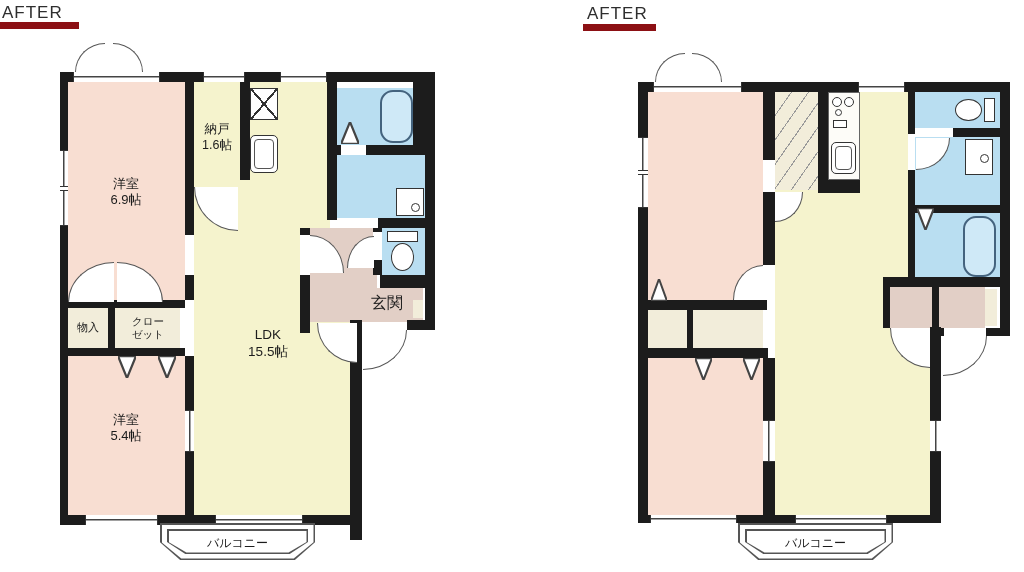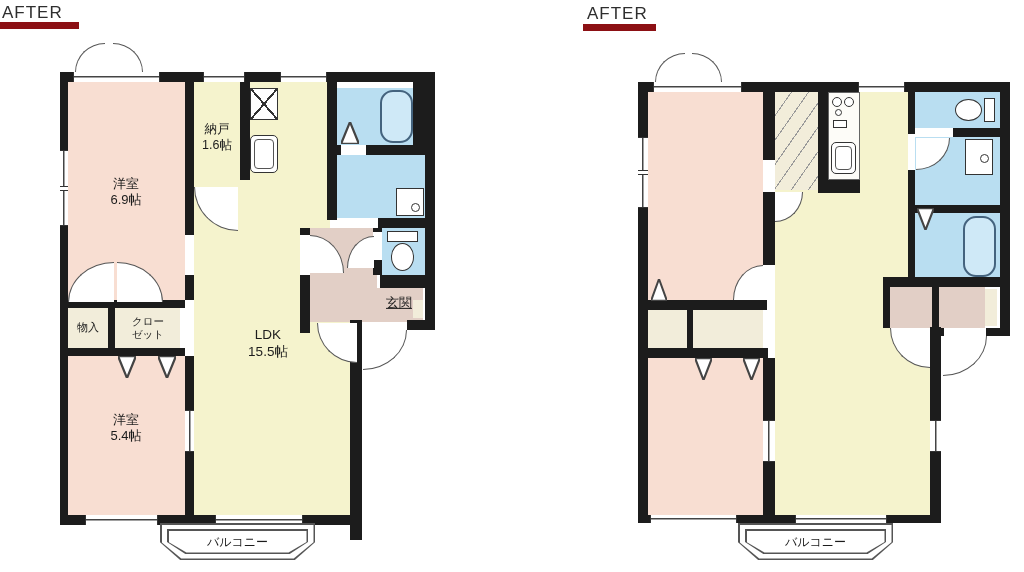--- a/index.html
+++ b/index.html
@@ -35,21 +35,21 @@
     background-image:linear-gradient(to top right,transparent calc(50% - 1px),#333 calc(50% - 1px),#333 calc(50% + 1px),transparent calc(50% + 1px)),
                      linear-gradient(to bottom right,transparent calc(50% - 1px),#333 calc(50% - 1px),#333 calc(50% + 1px),transparent calc(50% + 1px));}
   .sinkbox{background:#fff;border:1.6px solid #333;border-radius:5px;}
   .sinkbox>i{position:absolute;inset:3px;border:1px solid #555;border-radius:4px;}
   .counter{background:#fdfcf8;border:1.5px solid #666;}
   .burner{border:1.4px solid #333;border-radius:50%;background:#fff;position:absolute;}
   .grill{border:1.2px solid #333;background:#fff;position:absolute;}
   .toilet>i{position:absolute;box-sizing:border-box;background:#fff;border:1.5px solid #333;}
   .walkin{background:var(--closet_cream,#f2edda);
     background-image:repeating-linear-gradient(125deg,transparent 0 13px,#999 13px 14px);}
-  .balc{position:absolute;font-family:Liberation Mono, monospace;}
+  .balc{position:absolute;}
   .balc>div{position:absolute;clip-path:polygon(0 0,100% 0,100% 52%,87% 100%,13% 100%,0 52%);}
 </style>
 </head>
 <body>
 
 <div id="canvas">
 
   <div class="hdr" style="left:2px;top:3px;">AFTER</div>
   <div class="hdr-bar" style="left:0;top:22px;width:79px;"></div>
   <div class="hdr" style="left:587px;top:4px;">AFTER</div>
@@ -156,21 +156,21 @@
     </div>
     <div class="lbl" style="left:208px;top:304px;font-size:13.5px;">
       <div>LDK</div>
         <div>15.5帖</div>
     </div>
     <div class="lbl sm" style="left:28px;top:288px;">物入</div>
     <div class="lbl sm" style="left:88px;top:288px;font-size:10.5px;">
       <div>クロー</div>
         <div>ゼット</div>
     </div>
-    <div class="lbl sm" style="left:339px;top:263px;font-size:13px;text-decoration:underline;">玄関</div>
+    <div class="lbl sm" style="left:327px;top:263px;font-size:16px;">玄関</div>
     <div class="lbl" style="left:66px;top:388px;">
       <div>洋室</div>
         <div>5.4帖</div>
     </div>
 
     <div class="balc" style="left:100px;top:483px;width:155px;height:37px;">
       <div style="inset:0;background:#555;"></div>
       <div style="inset:1.5px;background:#fff;"></div>
       <div style="inset:6px 7px;background:#555;"></div>
       <div style="inset:7.5px 8.5px;background:#fff;"></div>

